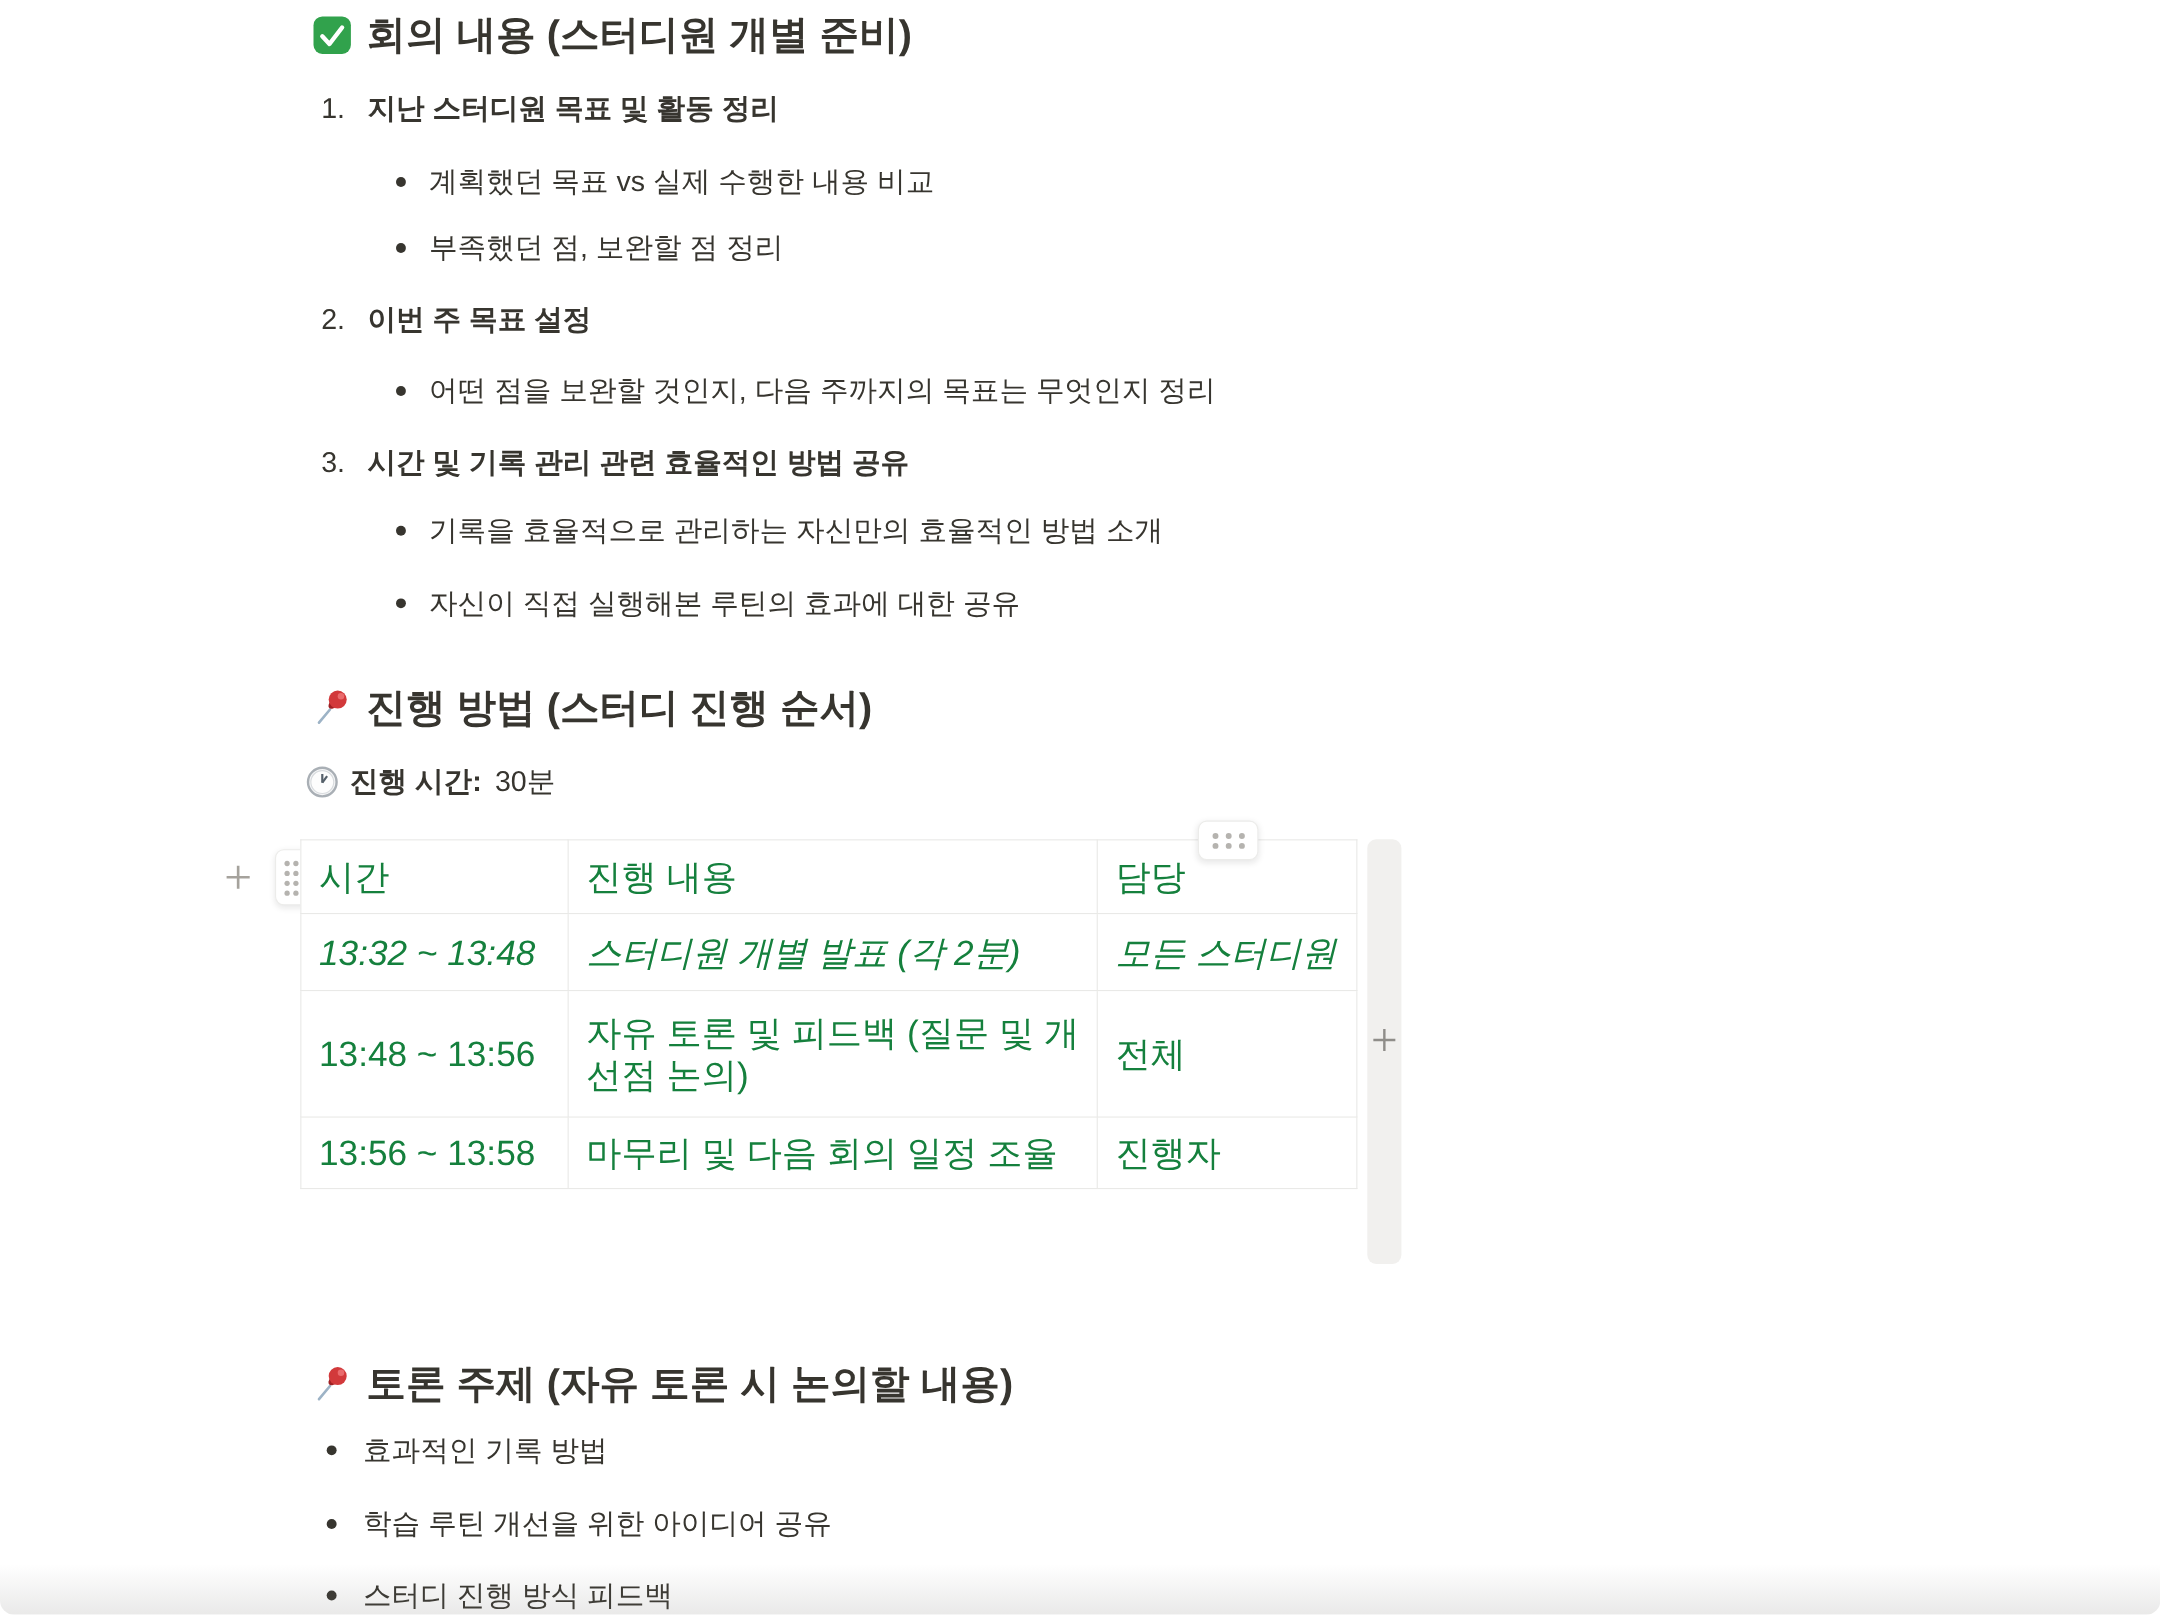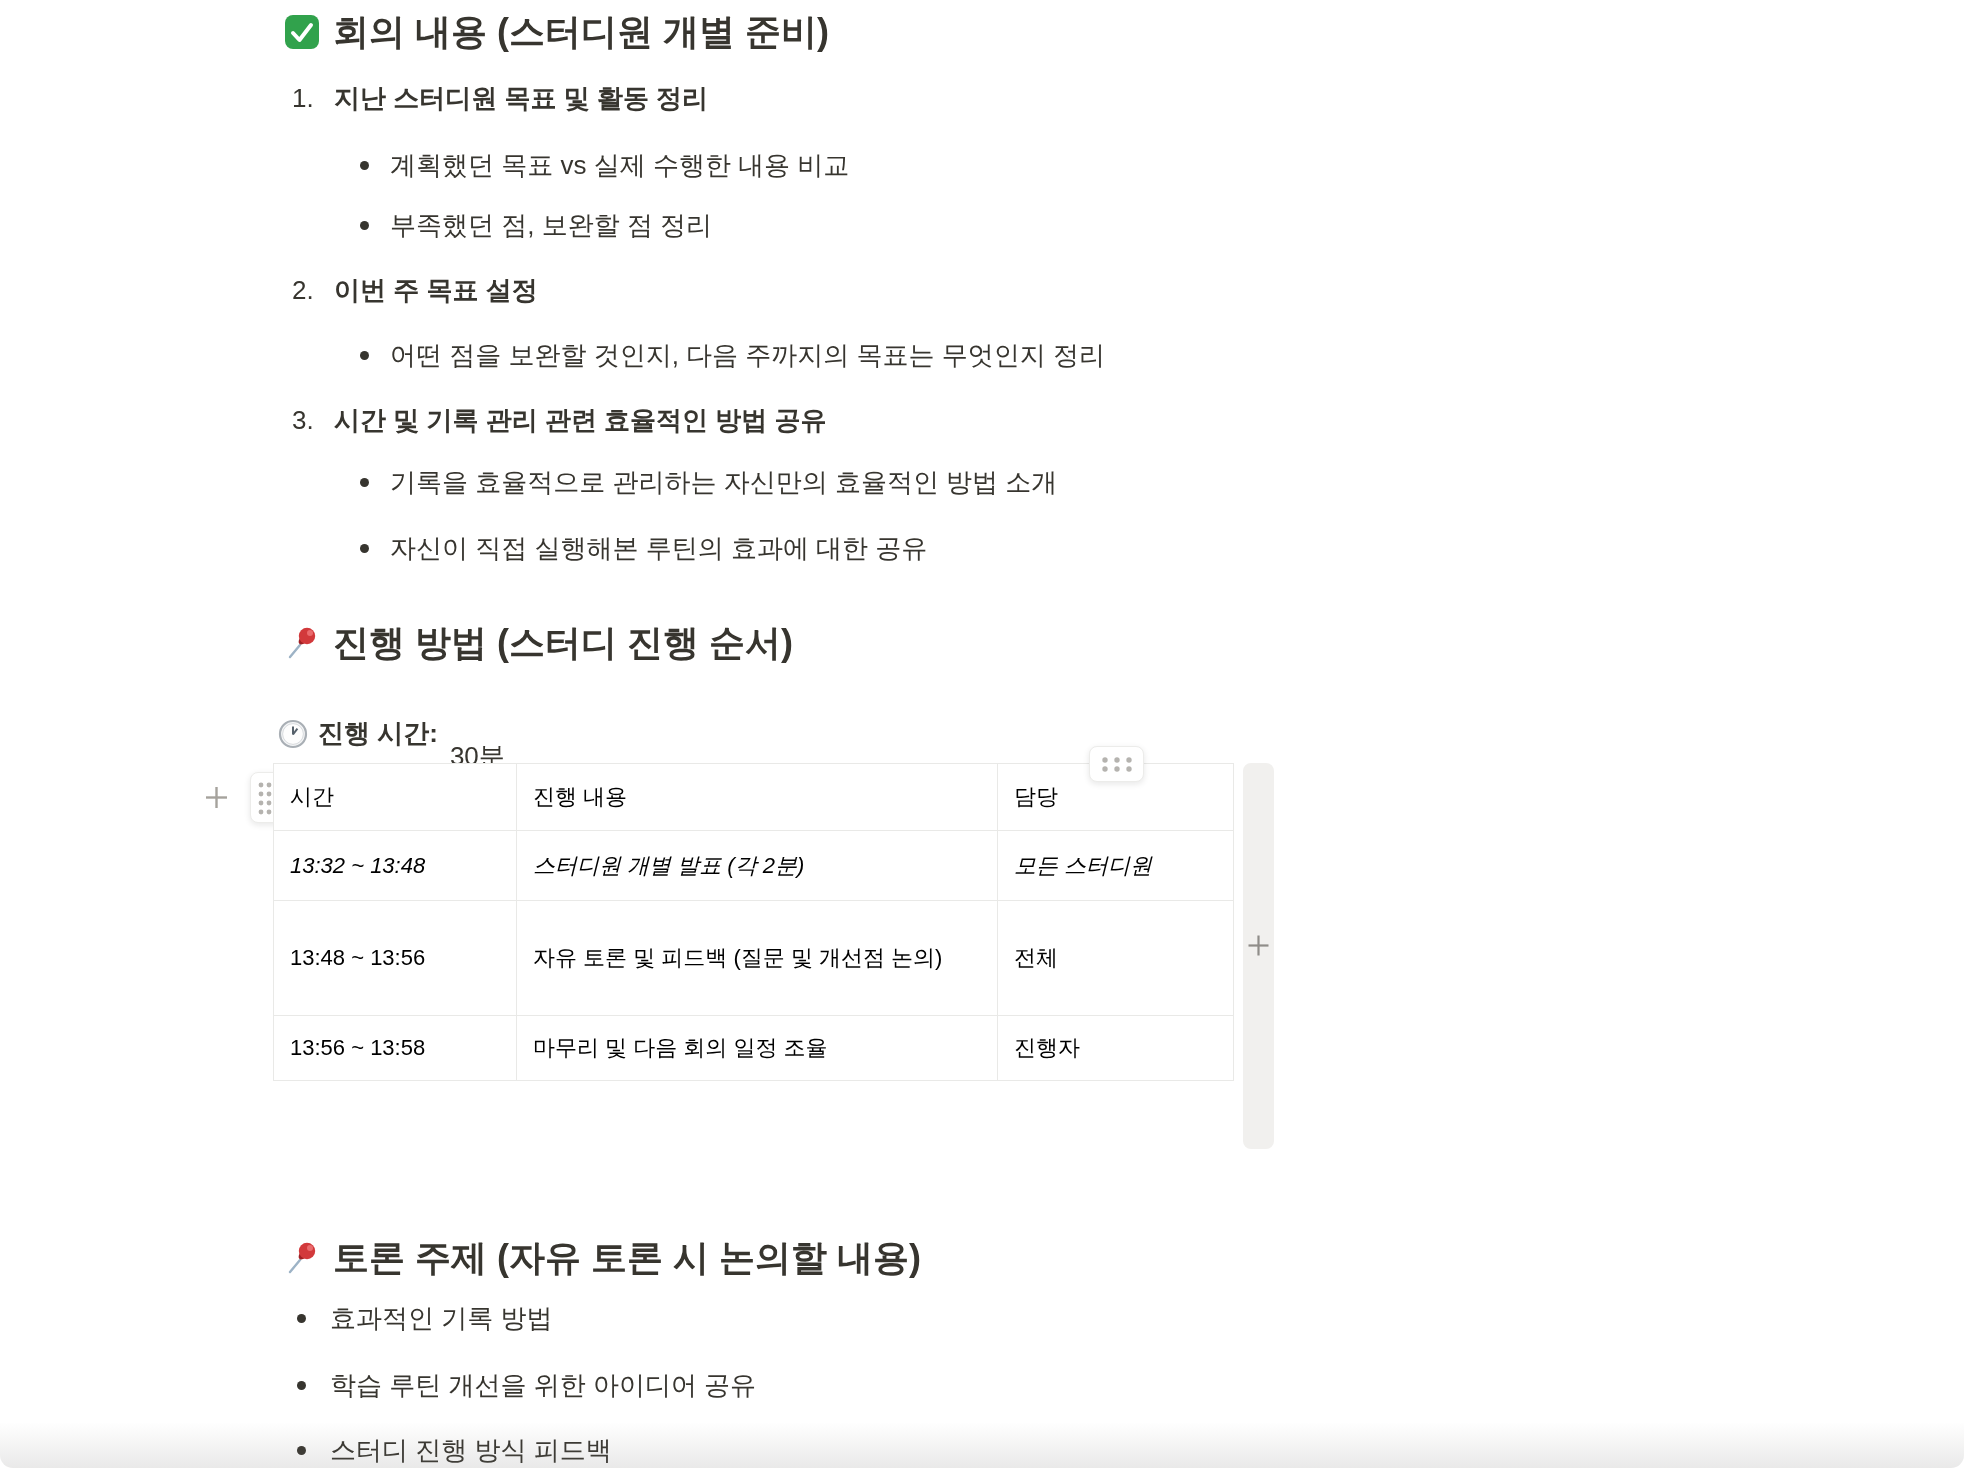--- a/index.html
+++ b/index.html
@@ -12,24 +12,24 @@
   .line{display:flex;align-items:flex-start;font-size:26px;line-height:39px;white-space:nowrap;}
   .num-marker{width:42px;flex:0 0 42px;font-weight:400;}
   .num-label{font-weight:700;}
   .b-marker{flex:0 0 33px;width:33px;display:flex;align-items:center;justify-content:flex-start;height:39px;}
   .b-marker.lvl2{flex:0 0 30px;width:30px;}
   .dot{width:9px;height:9px;border-radius:50%;background:#37352f;display:block;}
   .emoji-box{display:inline-flex;align-items:center;justify-content:center;}
   
   .duration{display:flex;align-items:center;gap:10px;font-size:26px;line-height:39px;}
   .duration .lbl{font-weight:700;}
-  .duration .val{font-weight:400;margin-left:2px;margin-top:46px;}
+  .duration .val{font-weight:400;margin-left:2px;}
   
   table.sched{border-collapse:collapse;table-layout:fixed;width:960px;background:#fff;}
-  table.sched td{border:1px solid #e9e9e7;vertical-align:middle;padding:0 16px;font-size:22px;line-height:38px;color:#000000;overflow:hidden;}
+  table.sched td{border:1px solid #e9e9e7;vertical-align:middle;padding:0 16px;font-size:32px;line-height:38px;color:#15803d;overflow:hidden;}
   table.sched tr.hdr td{height:66px;}
   table.sched tr.r1 td{height:69px;}
   table.sched tr.r2 td{height:69px;font-style:italic;}
   table.sched tr.r3 td{height:114px;}
   table.sched tr.r4 td{height:64px;}
   table.sched td .wrapcell{white-space:normal;word-break:normal;}
   
   .pill{background:#ffffff;border:1px solid #ececea;border-radius:8px;box-shadow:0 2px 6px rgba(15,15,15,0.10);display:flex;align-items:center;justify-content:center;}
   .addcol-strip{background:#f1f0ee;border-radius:8px;display:flex;justify-content:center;}
   .thin-plus{stroke:#a5a29c;stroke-width:2.4;}

